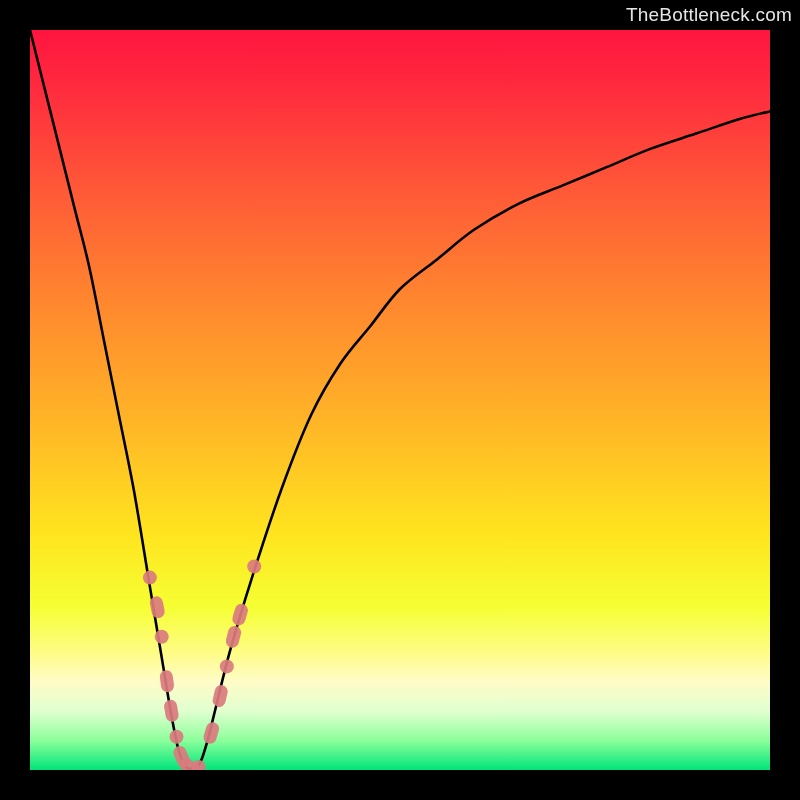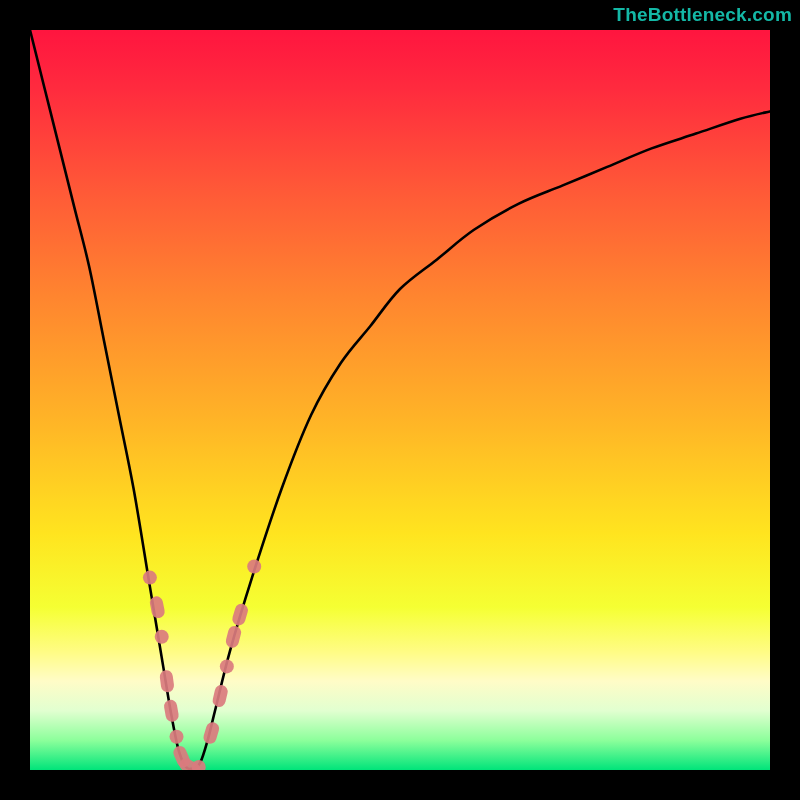--- a/index.html
+++ b/index.html
@@ -41,23 +41,23 @@
       #fffcc7 88%,
       #e1ffd0 92%,
       #8cff9b 96%,
       #00e47a 100%
     );
   }
   .watermark {
     position: absolute;
     top: 4px;
     right: 8px;
-    color: #14b8a6;
+    color: #e5e5e5;
     font-size: 19px;
-    font-weight: 700;
+    font-weight: 400;
     letter-spacing: 0.2px;
     user-select: none;
   }
   svg {
     position: absolute;
     left: 0; top: 0;
   }
   .scatter-dot {
     fill: #da7b7e;
     fill-opacity: 0.92;

